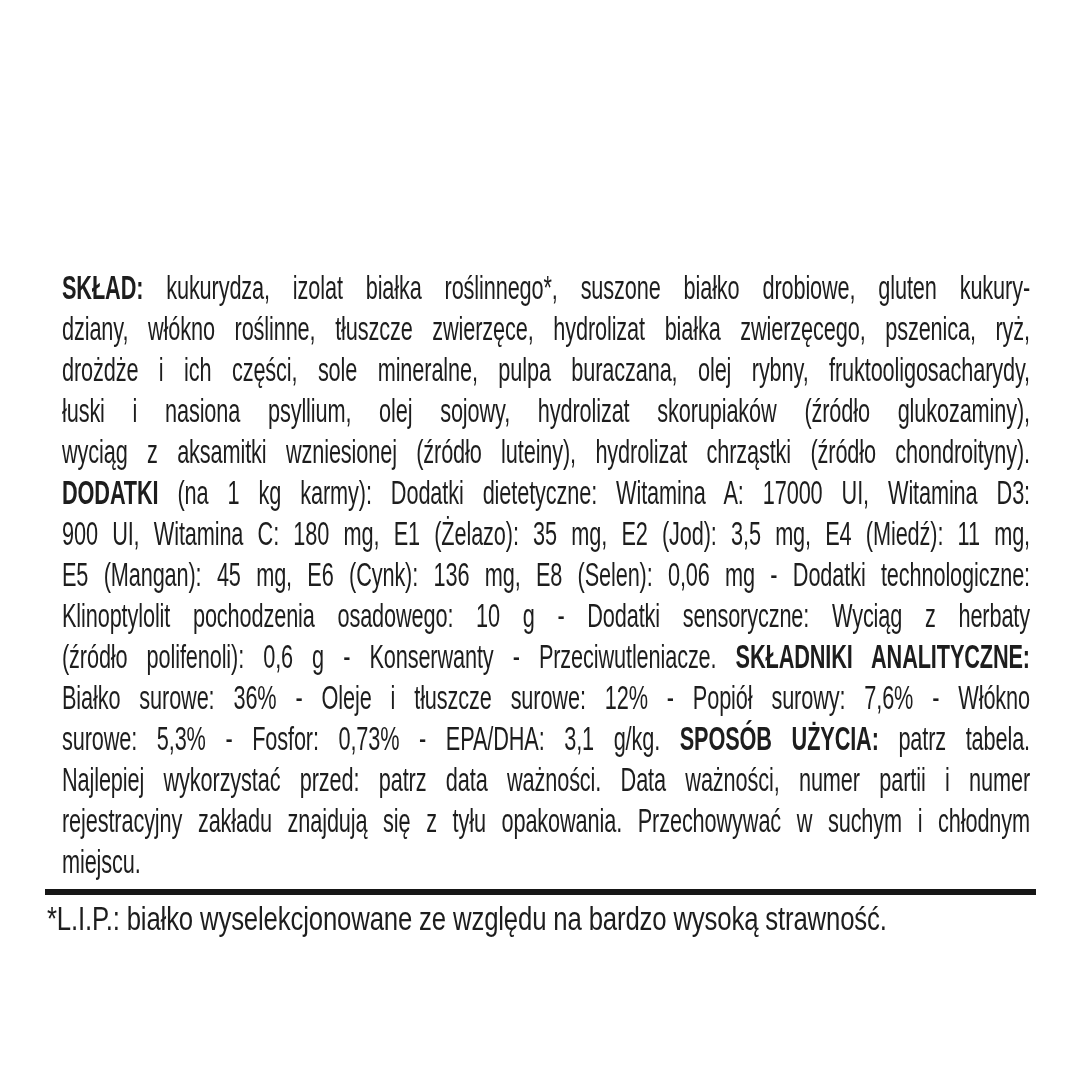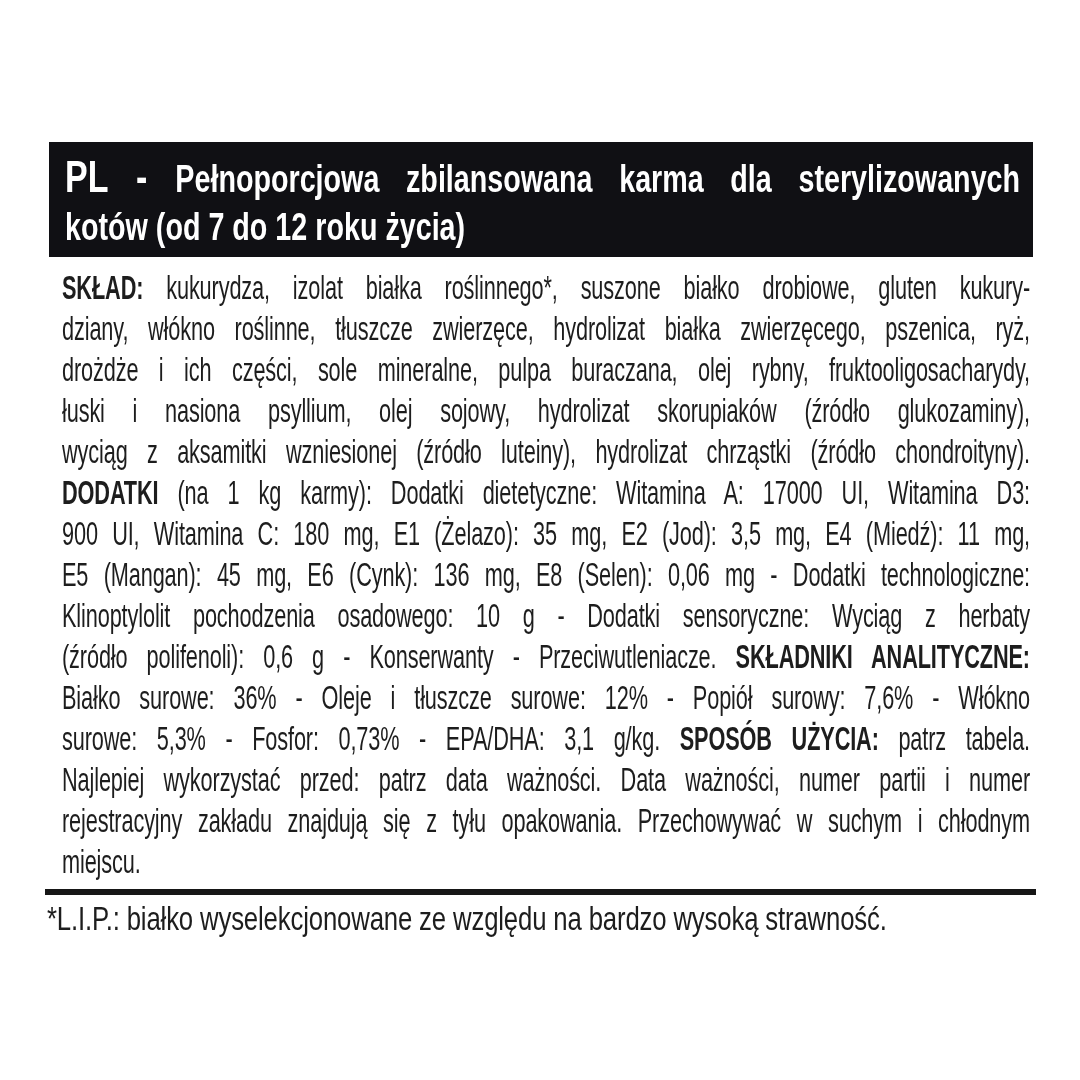--- a/index.html
+++ b/index.html
@@ -62,26 +62,20 @@
     font-size: 33px;
     line-height: 41px;
     letter-spacing: -0.2px;
     color: var(--body-text, #1d1d1d);
   }
 </style>
 </head>
 <body>
 
 <div class="page">
-  <div class="header-bar">
-    <div class="header-inner">
-        <div class="tline just"><span class="b lg">PL - </span><span class="b">Pełnoporcjowa zbilansowana karma dla sterylizowanych</span></div>
-        <div class="tline"><span class="b">kotów (od 7 do 12 roku życia)</span></div>
-      </div>
-  </div>
 
   <div class="body-block">
       <div class="tline just"><span class="b">SKŁAD:</span><span> kukurydza, izolat białka roślinnego*, suszone białko drobiowe, gluten kukury-</span></div>
       <div class="tline just"><span>dziany, włókno roślinne, tłuszcze zwierzęce, hydrolizat białka zwierzęcego, pszenica, ryż,</span></div>
       <div class="tline just"><span>drożdże i ich części, sole mineralne, pulpa buraczana, olej rybny, fruktooligosacharydy,</span></div>
       <div class="tline just"><span>łuski i nasiona psyllium, olej sojowy, hydrolizat skorupiaków (źródło glukozaminy),</span></div>
       <div class="tline just"><span>wyciąg z aksamitki wzniesionej (źródło luteiny), hydrolizat chrząstki (źródło chondroityny).</span></div>
       <div class="tline just"><span class="b">DODATKI</span><span> (na 1 kg karmy): Dodatki dietetyczne: Witamina A: 17000 UI, Witamina D3:</span></div>
       <div class="tline just"><span>900 UI, Witamina C: 180 mg, E1 (Żelazo): 35 mg, E2 (Jod): 3,5 mg, E4 (Miedź): 11 mg,</span></div>
       <div class="tline just"><span>E5 (Mangan): 45 mg, E6 (Cynk): 136 mg, E8 (Selen): 0,06 mg - Dodatki technologiczne:</span></div>

